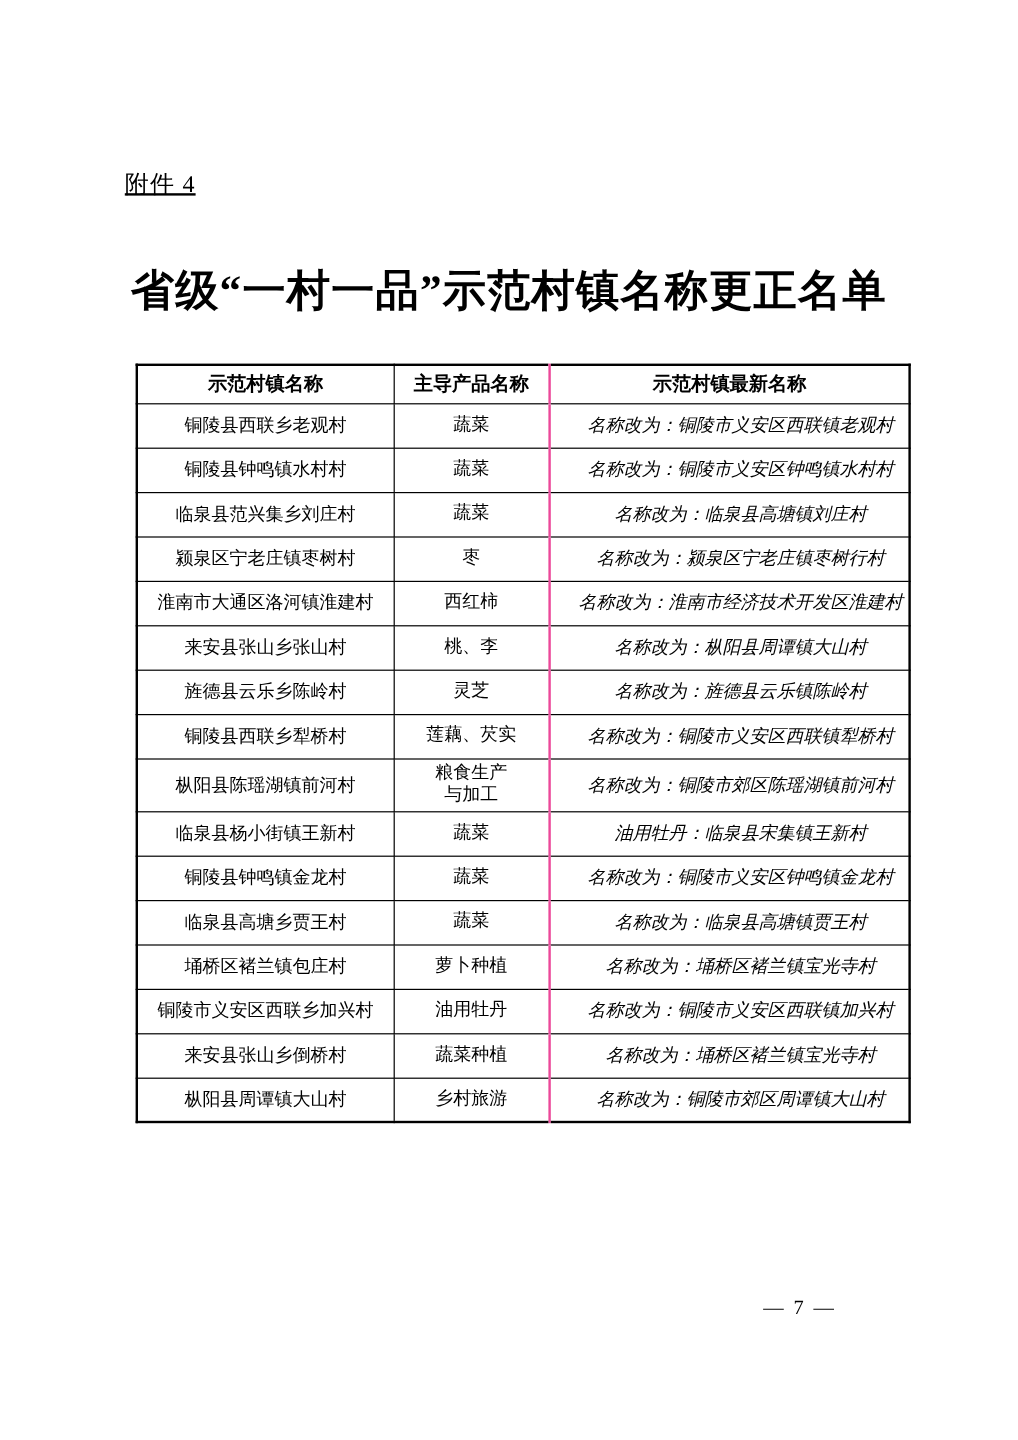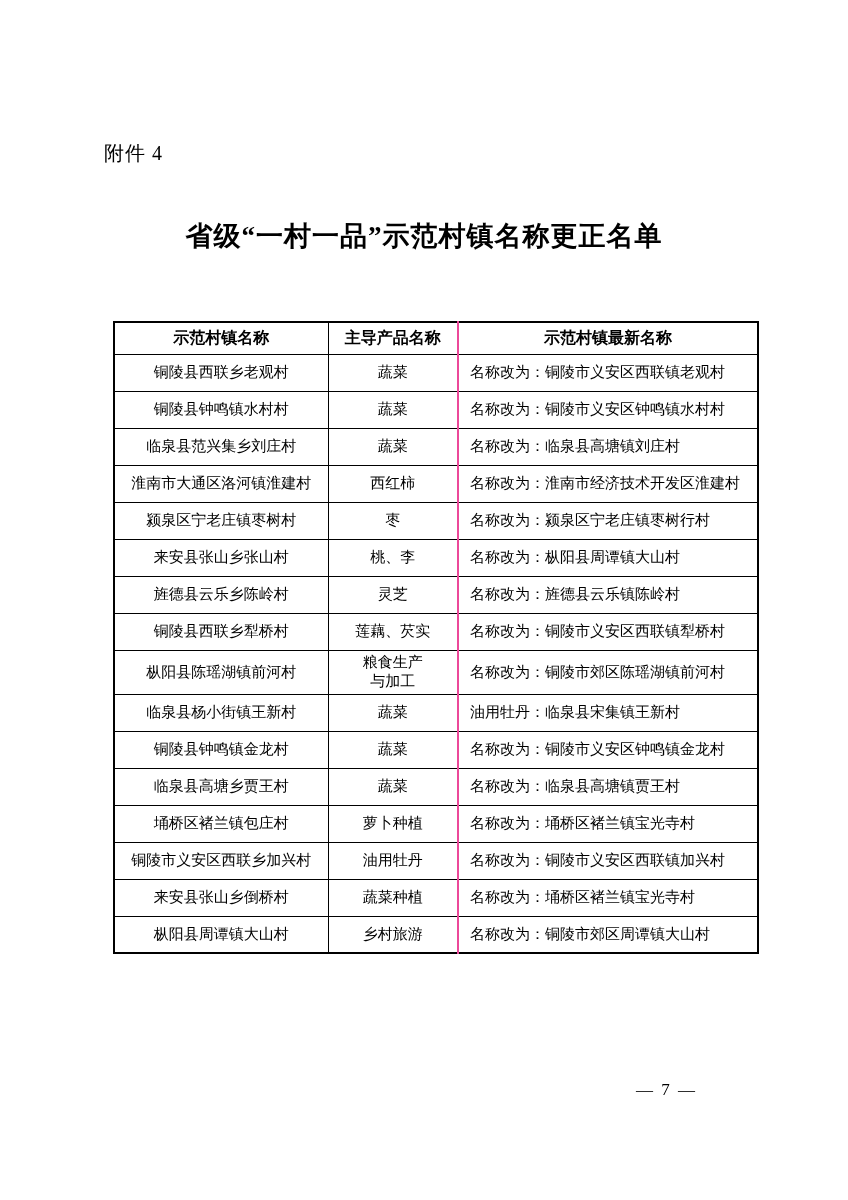--- a/index.html
+++ b/index.html
@@ -14,35 +14,36 @@
     height: 1200px;
     background: #ffffff;
     overflow: hidden;
   }
   .attachment-label {
     position: absolute;
     left: 104px;
     top: 140px;
     font-size: 20px;
     letter-spacing: 1px;
+    text-decoration: underline;
   }
   .page-title {
     position: absolute;
     left: 0;
     top: 218px;
     width: 100%;
     text-align: center;
-    font-size: 27px;
+    font-size: 36px;
     font-weight: bold;
     letter-spacing: 1px;
   }
   .doc-table {
     position: absolute;
     left: 113px;
-    top: 321px;
+    top: 303px;
     width: 644px;
     border-collapse: collapse;
     table-layout: fixed;
     border: 2px solid #000;
     font-size: 15px;
   }
   .doc-table col.c1 { width: 214px; }
   .doc-table col.c2 { width: 130px; }
   .doc-table col.c3 { width: 300px; }
   .doc-table th, .doc-table td {
@@ -55,22 +56,23 @@
     height: 32px;
     font-size: 16px;
     font-weight: bold;
   }
   .doc-table td { height: 37px; }
   .doc-table th.col-new-h,
   .doc-table td.col-new {
     border-left: 2px solid #ec4899;
   }
   .doc-table td.col-new {
-    text-align: left;
-    padding-left: 11px;
+    text-align: center;
+    padding-left: 22px;
+    font-style: italic;
   }
   .doc-table td.col-product {
     white-space: pre-line;
     line-height: 1.3;
   }
   .page-number {
     position: absolute;
     left: 636px;
     top: 1080px;
     font-size: 17px;
@@ -110,28 +112,28 @@
           <td class="col-name">铜陵县钟鸣镇水村村</td>
           <td class="col-product">蔬菜</td>
           <td class="col-new">名称改为：铜陵市义安区钟鸣镇水村村</td>
         </tr>
         <tr>
           <td class="col-name">临泉县范兴集乡刘庄村</td>
           <td class="col-product">蔬菜</td>
           <td class="col-new">名称改为：临泉县高塘镇刘庄村</td>
         </tr>
         <tr>
+          <td class="col-name">颍泉区宁老庄镇枣树村</td>
+          <td class="col-product">枣</td>
+          <td class="col-new">名称改为：颍泉区宁老庄镇枣树行村</td>
+        </tr>
+        <tr>
           <td class="col-name">淮南市大通区洛河镇淮建村</td>
           <td class="col-product">西红柿</td>
           <td class="col-new">名称改为：淮南市经济技术开发区淮建村</td>
-        </tr>
-        <tr>
-          <td class="col-name">颍泉区宁老庄镇枣树村</td>
-          <td class="col-product">枣</td>
-          <td class="col-new">名称改为：颍泉区宁老庄镇枣树行村</td>
         </tr>
         <tr>
           <td class="col-name">来安县张山乡张山村</td>
           <td class="col-product">桃、李</td>
           <td class="col-new">名称改为：枞阳县周谭镇大山村</td>
         </tr>
         <tr>
           <td class="col-name">旌德县云乐乡陈岭村</td>
           <td class="col-product">灵芝</td>
           <td class="col-new">名称改为：旌德县云乐镇陈岭村</td>

